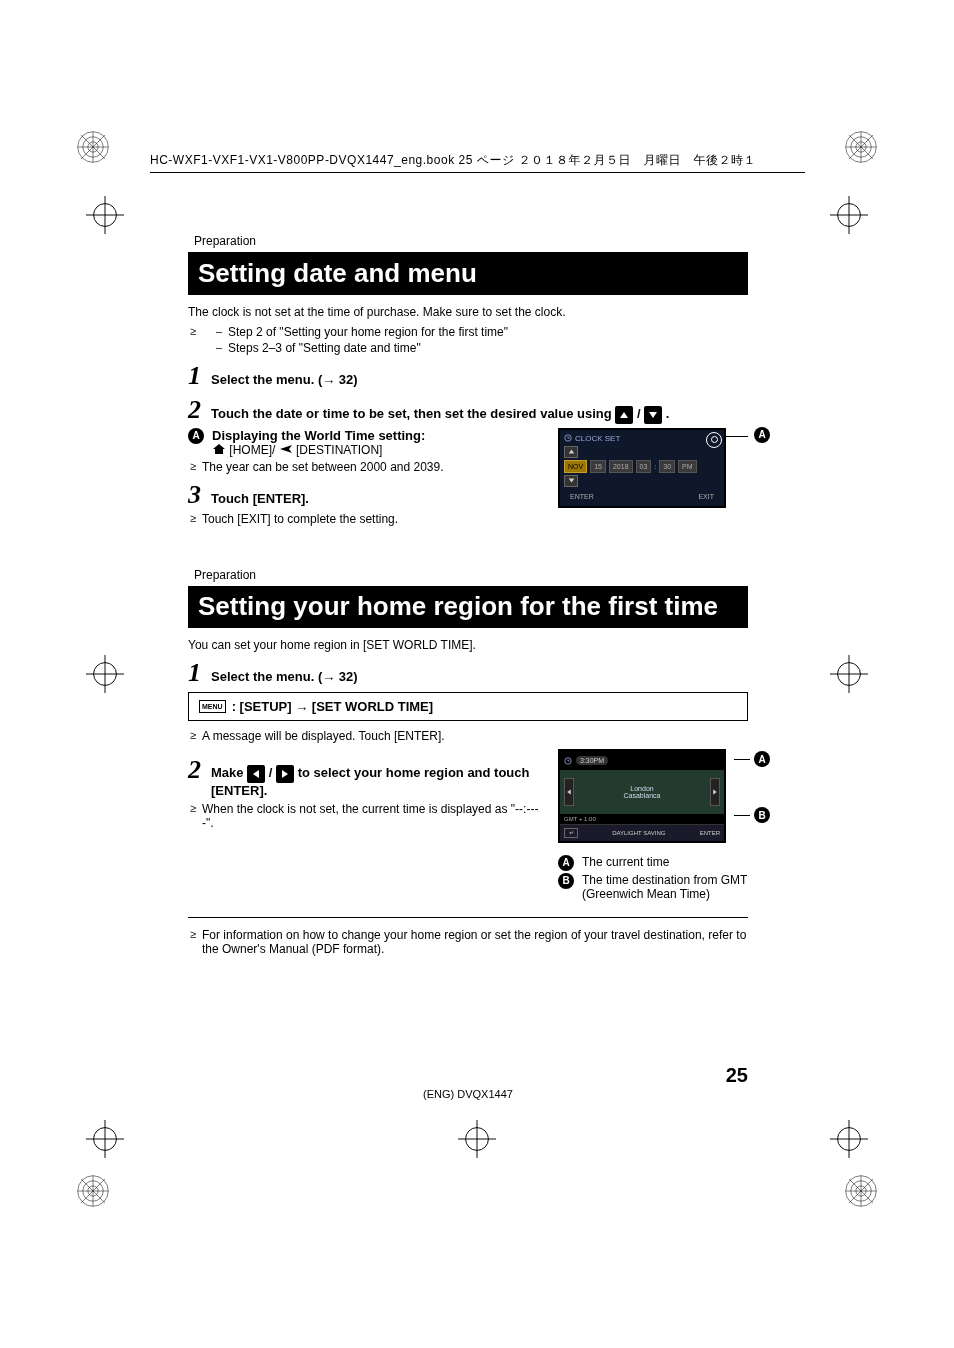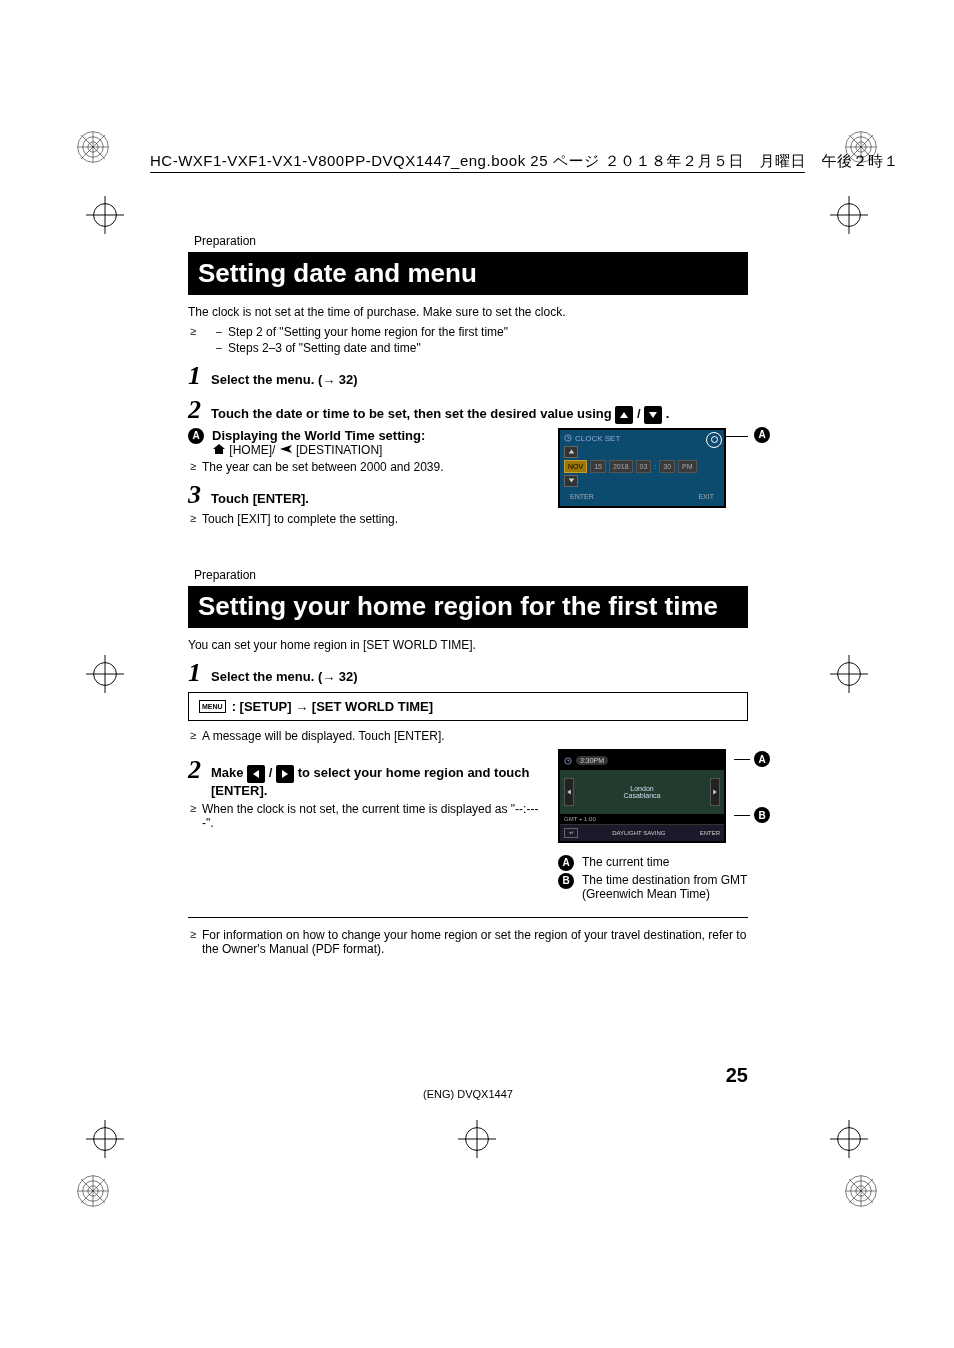--- a/index.html
+++ b/index.html
@@ -1,21 +1,21 @@
 <!DOCTYPE html>
 <html><head>
 <meta charset="utf-8">
 <style>
   * { box-sizing: border-box; margin: 0; padding: 0; }
   body { background: #fff; font-family: Arial, Helvetica, sans-serif; font-size: 13px; color: #000; width: 954px; height: 1348px; position: relative; }
   .regmark { position: absolute; width: 38px; height: 38px; }
   .regmark svg { width: 100%; height: 100%; }
   .rosette { position: absolute; width: 34px; height: 34px; }
   .rosette svg { width: 100%; height: 100%; }
-  .header-line { position: absolute; left: 150px; top: 152px; font-size: 15px; letter-spacing: 0.5px; color: #000; }
+  .header-line { position: absolute; left: 150px; top: 152px; font-size: 12px; letter-spacing: 0.5px; color: #000; }
   .header-rule { position: absolute; left: 150px; top: 172px; width: 655px; border-top: 1px solid #000; }
 
   .content { position: absolute; left: 188px; top: 234px; width: 560px; }
   .breadcrumb { font-size: 12px; margin-bottom: 4px; margin-left: 6px; }
   .title-bar { background: #000; color: #fff; font-size: 26px; font-weight: bold; padding: 6px 10px; margin-bottom: 10px; font-family: Arial, sans-serif; }
   .intro { font-size: 12px; margin-bottom: 6px; }
   .bullet-list { list-style: none; padding-left: 2px; font-size: 12px; }
   .bullet-list li { position: relative; padding-left: 12px; margin-bottom: 2px; }
   .bullet-list li::before { content: "≥"; position: absolute; left: 0; top: 0; font-size: 11px; }
   .sub-list { list-style: none; padding-left: 14px; font-size: 12px; }
@@ -25,21 +25,21 @@
   .step-num { font-family: "Times New Roman", serif; font-style: italic; font-weight: bold; font-size: 26px; margin-right: 10px; line-height: 1; }
   .step-text { font-size: 13px; font-weight: bold; }
   .menu-box { border: 1px solid #000; padding: 6px 10px; font-size: 13px; font-weight: bold; display: flex; align-items: center; gap: 6px; margin: 6px 0 8px 0; }
   .menu-icon { border: 1px solid #000; font-size: 7px; padding: 2px 2px; font-weight: bold; line-height: 1; }
   .dir-icon { display: inline-flex; align-items: center; justify-content: center; width: 18px; height: 18px; background: #000; vertical-align: middle; border-radius: 2px; }
   .dir-icon svg { width: 10px; height: 10px; }
   .circled { display: inline-flex; width: 16px; height: 16px; border-radius: 50%; background: #000; color: #fff; font-size: 10px; font-weight: bold; align-items: center; justify-content: center; vertical-align: middle; }
   .two-col { display: flex; gap: 20px; }
   .col-left { flex: 1; }
   .col-right { width: 190px; flex-shrink: 0; }
-  .screenshot-box { border: 2px solid #000; background: #0c4a6e; width: 168px; position: relative; }
+  .screenshot-box { border: 2px solid #000; background: #0f172a; width: 168px; position: relative; }
   .clock-screen { padding: 4px; }
   .clock-title { color: #9ad; font-size: 8px; display: flex; align-items: center; gap: 3px; margin-bottom: 2px; }
   .clock-row { display: flex; gap: 3px; align-items: center; margin: 2px 0; }
   .clock-arrow-btn { width: 14px; height: 12px; background: #333; border: 1px solid #666; display: flex; align-items: center; justify-content: center; }
   .clock-arrow-btn svg { width: 7px; height: 7px; }
   .clock-cell { background: #9d7800; color: #000; font-size: 7px; padding: 2px 3px; border: 1px solid #c9a030; }
   .clock-cell.inactive { background: #3a3a3a; color: #aaa; border: 1px solid #555; }
   .clock-footer { display: flex; justify-content: space-between; font-size: 7px; color: #aaa; padding: 4px 6px 2px 6px; }
   .pointer-line { position: absolute; right: -24px; top: 6px; width: 24px; border-top: 1px solid #000; }
   .callout-circle { position: absolute; right: 2px; top: 2px; width: 16px; height: 16px; border: 1.5px solid #fff; border-radius: 50%; display:flex; align-items:center; justify-content:center; }

